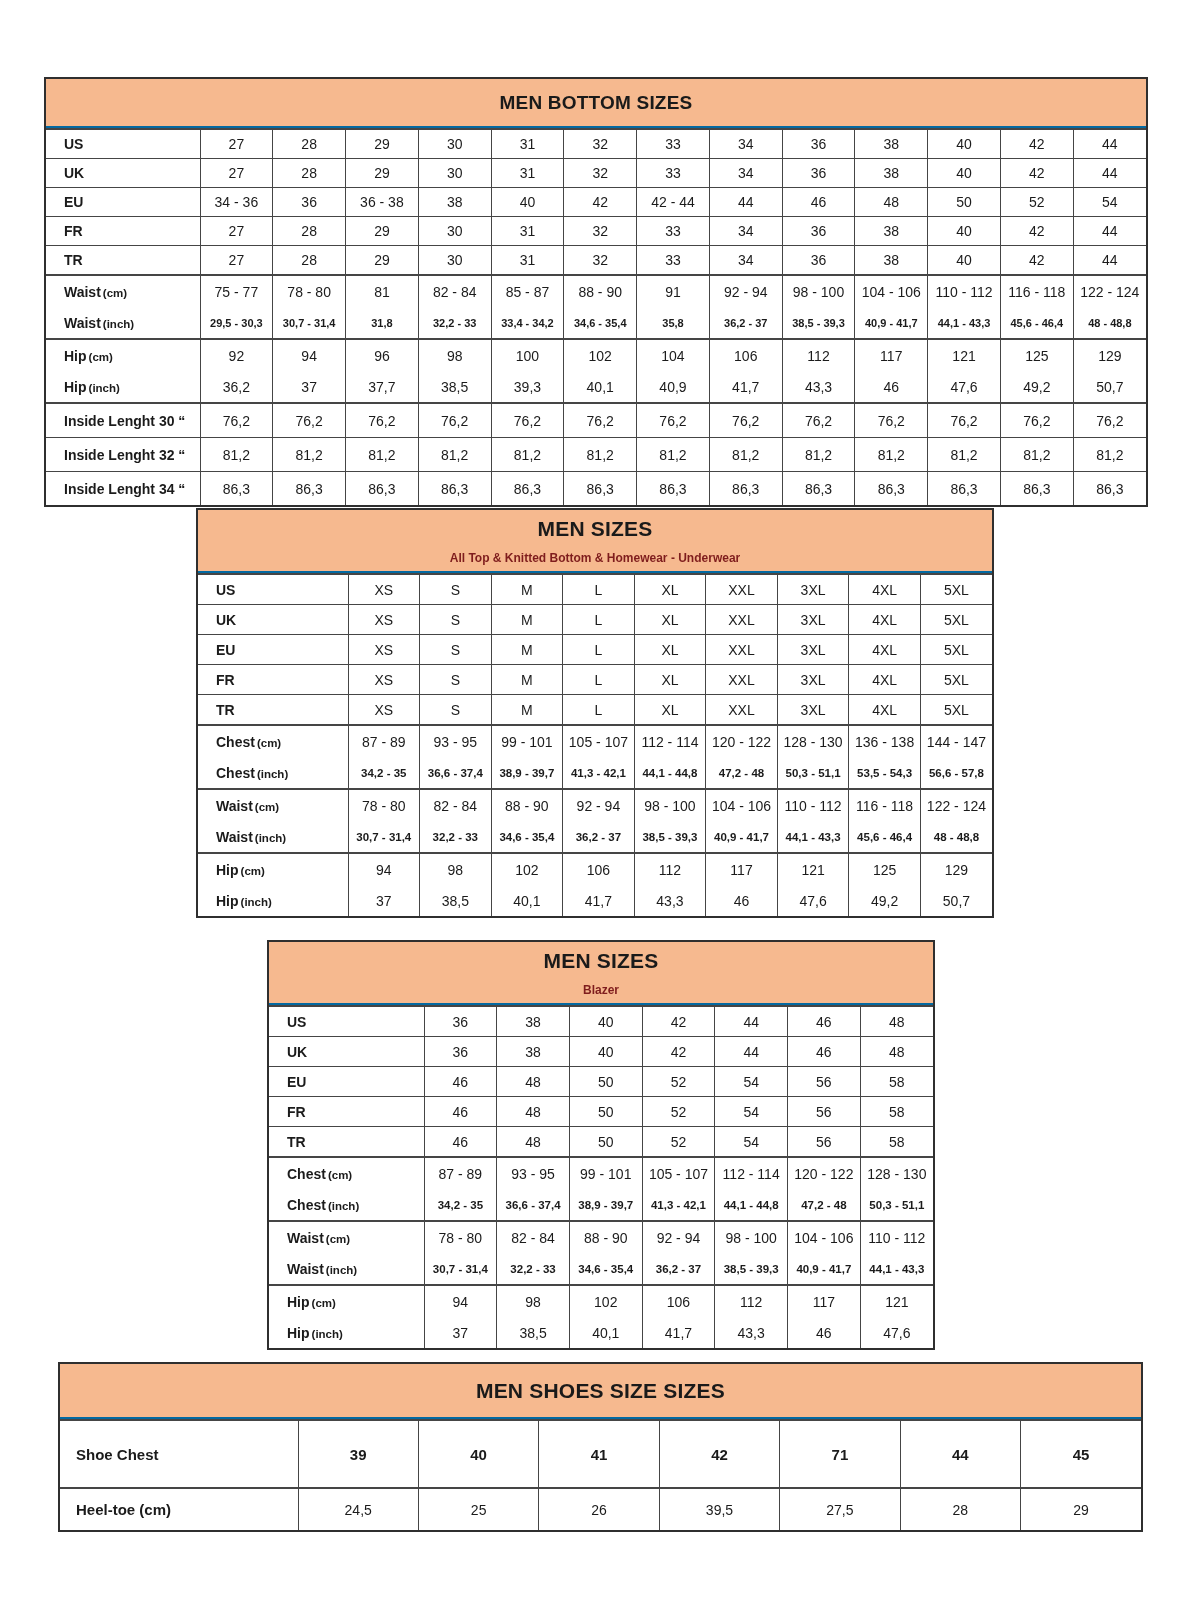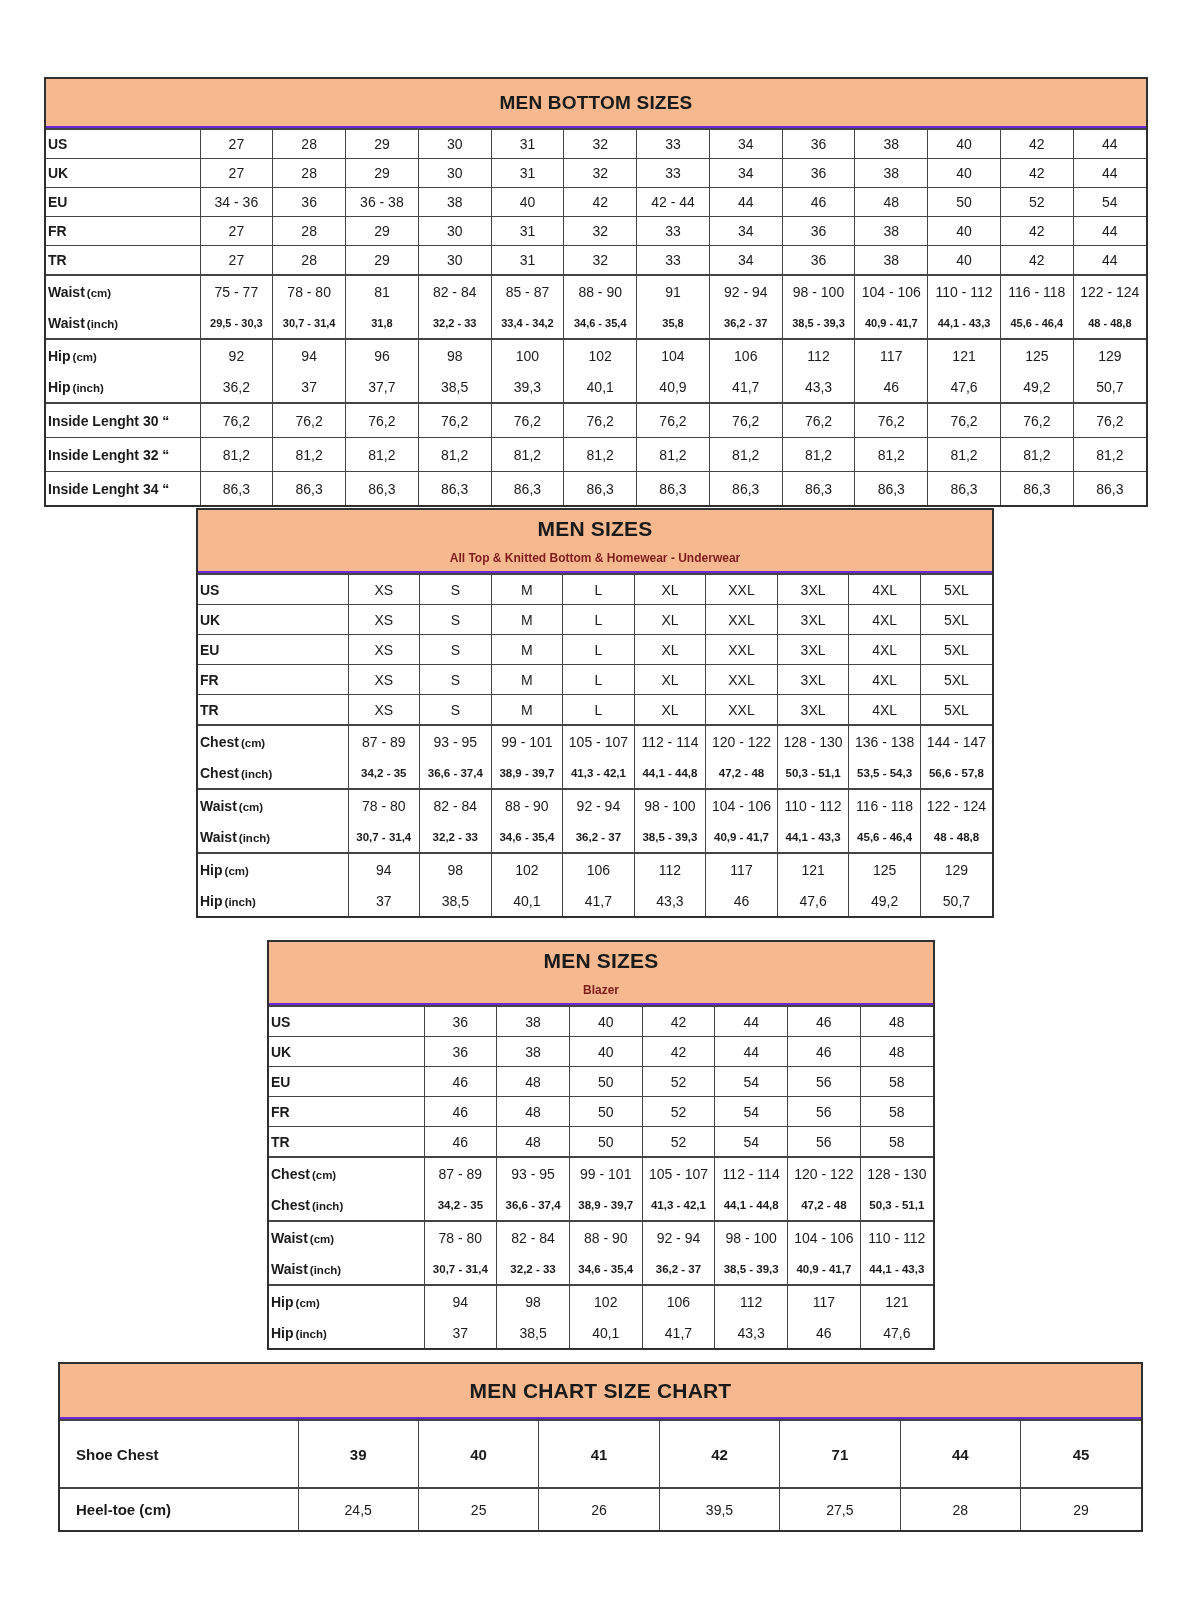--- a/index.html
+++ b/index.html
@@ -6,38 +6,38 @@
   .page {
     position:relative; width:1200px; height:1605px; background:#ffffff;
     font-family:"Liberation Sans", sans-serif; color:#1b1b1b;
   }
   .tbl { position:absolute; border:2px solid #2f2f2f; background:#ffffff; box-sizing:border-box; }
   .t1 { left:44px;  top:77px;   width:1104px; }
   .t2 { left:196px; top:508px;  width:798px; }
   .t3 { left:267px; top:940px;  width:668px; }
   .t4 { left:58px;  top:1362px; width:1085px; }
 
-  .thead { background:#F6B98F; border-bottom:2px solid #6d28d9; text-align:center; }
+  .thead { background:#F6B98F; border-bottom:2px solid #0369a1; text-align:center; }
   .t1 .thead { padding:13px 0 12px; }
   .t2 .thead, .t3 .thead { padding:7px 0 6px; }
   .t4 .thead { padding:15px 0 14px; }
   .ttitle { font-weight:700; color:#1a1a1a; letter-spacing:0.2px; }
   .t1 .ttitle { font-size:19px; }
   .t2 .ttitle, .t3 .ttitle, .t4 .ttitle { font-size:21px; }
   .tsub { font-weight:700; font-size:12px; margin-top:10px; color:#7f1d1d; }
 
   table { border-collapse:collapse; width:100%; table-layout:fixed; }
   td { border-left:1px solid #454545; border-top:1px solid #454545; vertical-align:middle;
        white-space:nowrap; overflow:hidden; }
   td:first-child { border-left:none; }
   table > tbody:first-child > tr:first-child > td { border-top:none; }
   table > tbody:not(:first-child) > tr:first-child > td { border-top-width:2px; }
   tr.sub td { border-top:none; }
 
-  .lbl { text-align:left; font-weight:700; font-size:14px; padding-left:2px; }
+  .lbl { text-align:left; font-weight:700; font-size:14px; padding-left:18px; }
   .lbl .unit { font-size:11.5px; margin-left:2px; }
   .val { text-align:center; font-size:14px; }
   tr.small .val { font-size:11.5px;font-weight:bold; }
   .t1 tr.small .val { font-size:11px; }
   tr.boldvals .val { font-weight:700; }
 
   .t1 col.labelcol { width:154px; }
   .t2 col.labelcol { width:150px; }
   .t3 col.labelcol { width:155px; }
   .t4 col.labelcol { width:238px; }
@@ -570,21 +570,21 @@
             <td class="val">41,7</td>
             <td class="val">43,3</td>
             <td class="val">46</td>
             <td class="val">47,6</td>
           </tr>
         </tbody>
       </table>
     </section>
   <section class="tbl t4">
       <div class="thead">
-        <div class="ttitle">MEN CHART SIZE CHART</div>
+        <div class="ttitle">MEN SHOES SIZE SIZES</div>
       </div>
       <table>
         <colgroup>
           <col class="labelcol">
           <col>
           <col>
           <col>
           <col>
           <col>
           <col>

